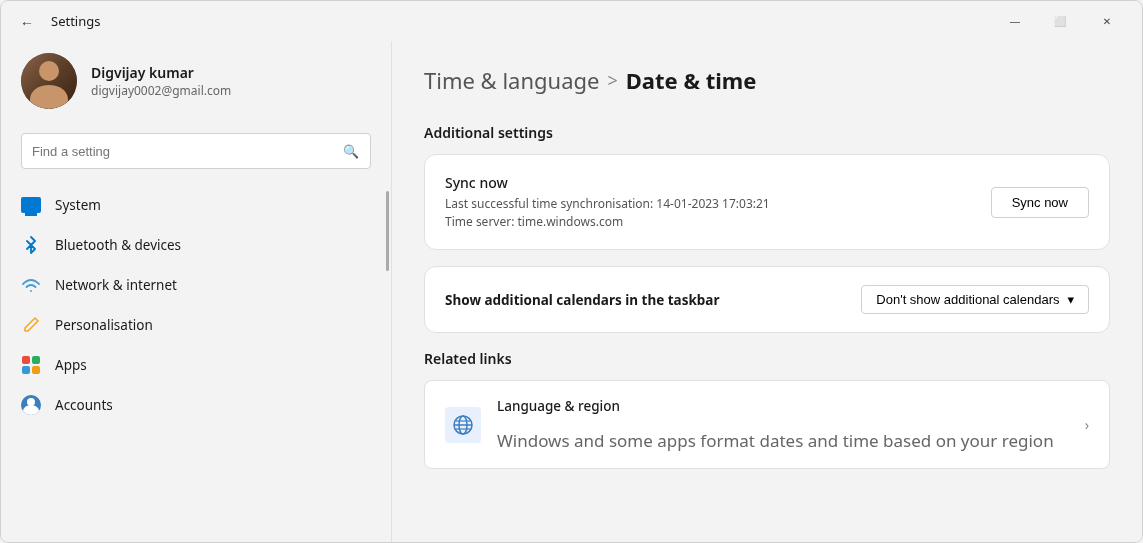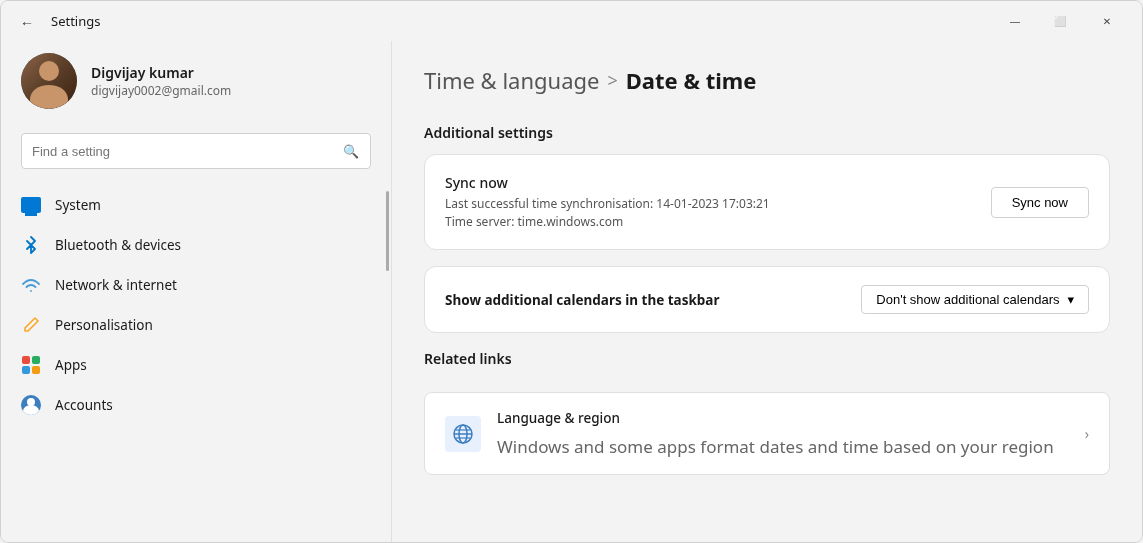--- a/index.html
+++ b/index.html
@@ -331,21 +331,21 @@
       border-radius: 4px;
       background: white;
       font-size: 13px;
       cursor: pointer;
       flex-shrink: 0;
     }
     .related-section-title {
       font-size: 14px;
       font-weight: 600;
       color: #1a1a1a;
-      margin-bottom: 24px;
+      margin-bottom: 12px;
     }
     .related-card {
       background: white;
       border-radius: 8px;
       border: 1px solid #e0e0e0;
     }
     .related-item {
       display: flex;
       align-items: center;
       padding: 16px 20px;
@@ -360,21 +360,21 @@
       display: flex;
       align-items: center;
       justify-content: center;
       flex-shrink: 0;
     }
     .related-text { flex: 1; }
     .related-title {
       font-size: 13.5px;
       font-weight: 500;
       color: #1a1a1a;
-      margin-bottom: 8px;
+      margin-bottom: 14px;
     }
     .related-desc {
       font-size: 17px;
       color: #666;
     }
     .related-chevron {
       color: #888;
       font-size: 14px;
     }
     .sidebar-relative {

